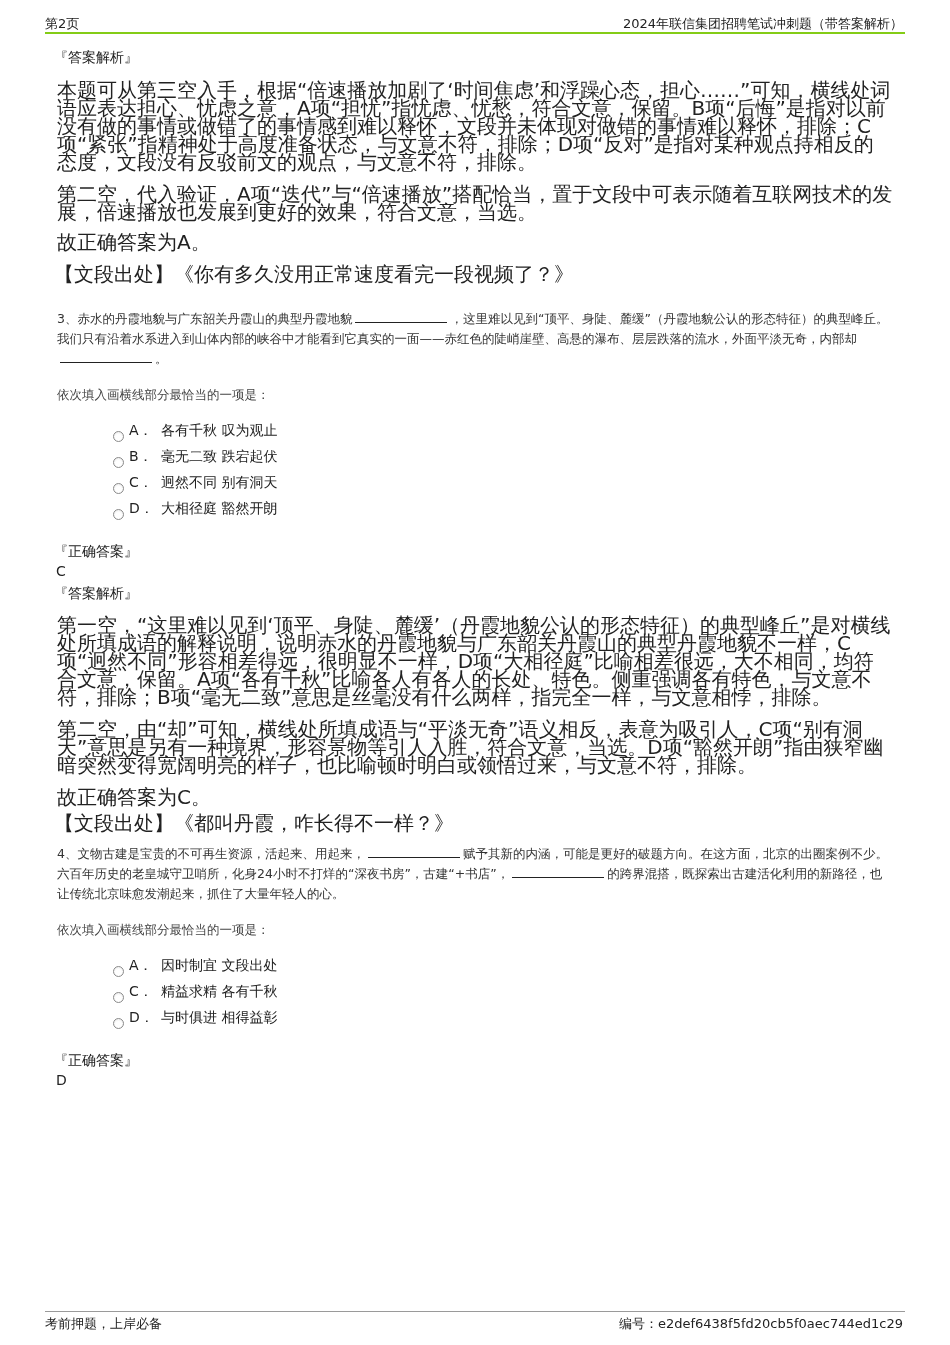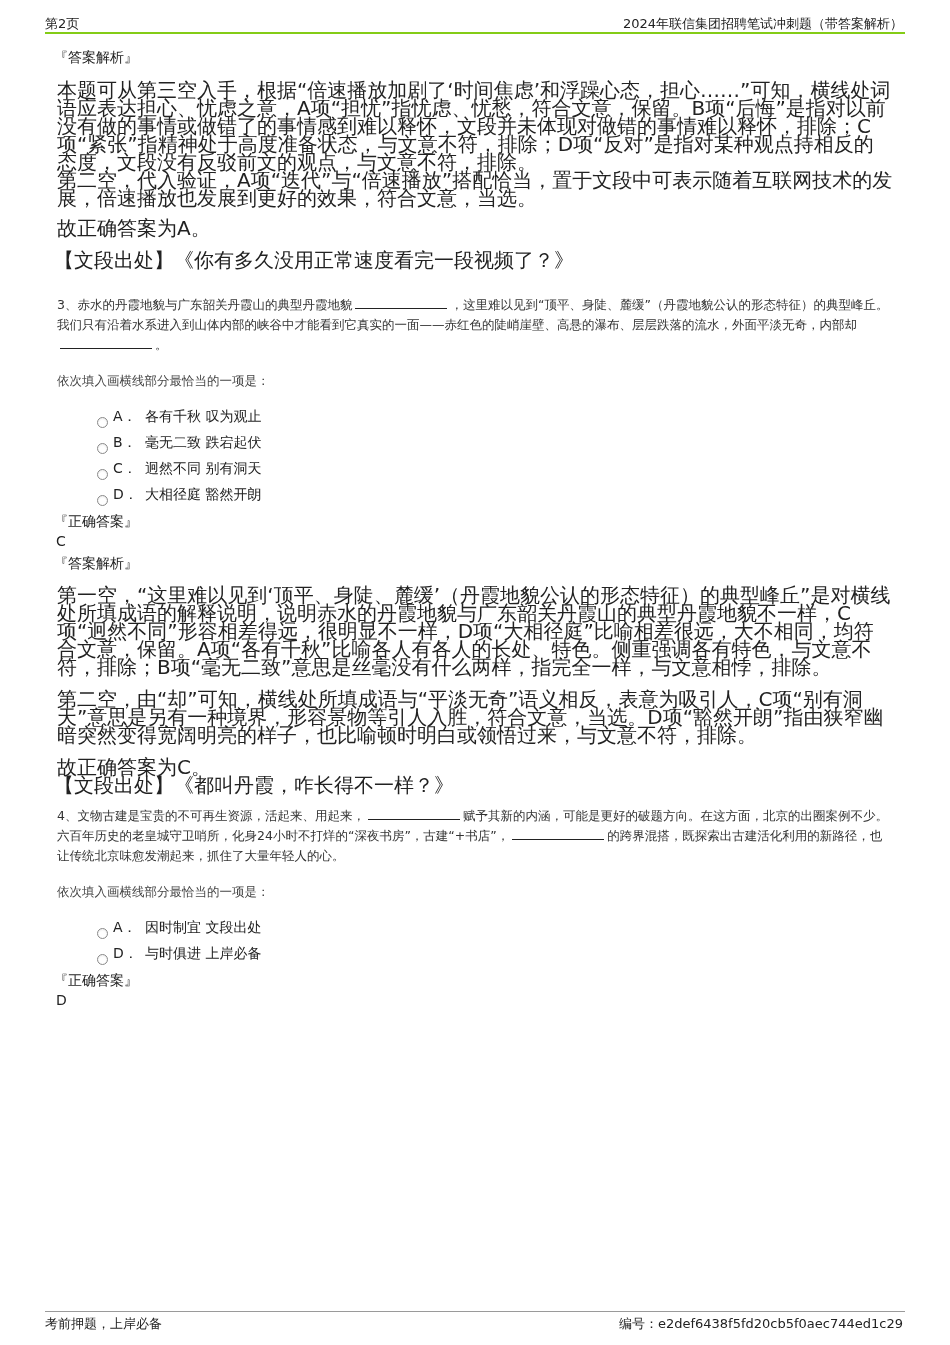--- a/index.html
+++ b/index.html
@@ -12,40 +12,40 @@
   .footer { position: absolute; left: 45px; right: 45px; top: 1311px; height: 22px;
             border-top: 1px solid #9a9a9a; font-size: 13px; color: #222; }
   .footer .left { position: absolute; left: 0; top: 3px; }
   .footer .right { position: absolute; right: 2px; top: 3px; }
   .content { position: absolute; left: 57px; top: 46px; width: 836px; }
   .bracket { font-size: 14px; margin: 0; line-height: 22px; margin-left: -3px; }
   .para { font-size: 20px; line-height: 18px; margin: 0; }
   .q { font-size: 12.5px; line-height: 20px; margin: 0; color: #333; }
   .blank { display: inline-block; width: 92px; border-bottom: 1px solid #222; height: 12px; vertical-align: baseline; margin: 0 3px; }
   .instr { font-size: 12.5px; color: #444; margin: 0; }
-  .options { margin: 0; padding: 0; list-style: none; }
+  .options { margin: 16px; padding: 0; list-style: none; }
   .opt { position: relative; height: 26px; font-size: 14px; padding-left: 56px; }
   .radio { position: absolute; left: 40px; top: 9px; width: 9px; height: 9px; border-radius: 50%;
            border: 1px solid #8a8a8a; background: radial-gradient(circle at 50% 60%, #fff 40%, #e6e6e6 100%); }
   .opt .letter { display: inline-block; width: 32px; }
   .ans { font-size: 14px; margin: 0; line-height: 18px; margin-left: -1px; }
 </style>
 </head>
 <body>
 
 <div class="header">
   <span class="left">第2页</span>
   <span class="right">2024年联信集团招聘笔试冲刺题（带答案解析）</span>
 </div>
 
 <div class="content">
 
   <p class="bracket" style="margin-top:0">『答案解析』</p>
   <p class="para" style="margin-top:13px">本题可从第三空入手，根据“倍速播放加剧了‘时间焦虑’和浮躁心态，担心……”可知，横线处词语应表达担心、忧虑之意，A项“担忧”指忧虑、忧愁，符合文意，保留。B项“后悔”是指对以前没有做的事情或做错了的事情感到难以释怀，文段并未体现对做错的事情难以释怀，排除；C项“紧张”指精神处于高度准备状态，与文意不符，排除；D项“反对”是指对某种观点持相反的态度，文段没有反驳前文的观点，与文意不符，排除。</p>
-  <p class="para" style="">第二空，代入验证，A项“迭代”与“倍速播放”搭配恰当，置于文段中可表示随着互联网技术的发展，倍速播放也发展到更好的效果，符合文意，当选。</p>
+  <p class="para" style="margin-top:14px">第二空，代入验证，A项“迭代”与“倍速播放”搭配恰当，置于文段中可表示随着互联网技术的发展，倍速播放也发展到更好的效果，符合文意，当选。</p>
   <p class="para" style="margin-top:12px">故正确答案为A。</p>
   <p class="para" style="margin-top:14px; margin-left:-3px">
     <span>【文段出处】</span><span>《你有多久没用正常速度看完一段视频了？》</span>
   </p>
 
   <p class="q" style="margin-top:26px">
     <span>3、</span><span>赤水的丹霞地貌与广东韶关丹霞山的典型丹霞地貌</span><span class="blank"></span><span>，这里难以见到“顶平、身陡、麓缓”（丹霞地貌公认的形态特征）的典型峰丘。我们只有沿着水系进入到山体内部的峡谷中才能看到它真实的一面——赤红色的陡峭崖壁、高悬的瀑布、层层跌落的流水，外面平淡无奇，内部却</span><span class="blank"></span><span>。</span>
   </p>
   <p class="instr" style="margin-top:18px">依次填入画横线部分最恰当的一项是：</p>
   <ul class="options" style="margin-top:18px">
@@ -53,31 +53,32 @@
     <li class="opt"><span class="radio"></span><span class="letter">B．</span><span>毫无二致 跌宕起伏</span></li>
     <li class="opt"><span class="radio"></span><span class="letter">C．</span><span>迥然不同 别有洞天</span></li>
     <li class="opt"><span class="radio"></span><span class="letter">D．</span><span>大相径庭 豁然开朗</span></li>
   </ul>
   <p class="bracket" style="margin-top:-2px">『正确答案』</p>
   <p class="ans">C</p>
   <p class="bracket" style="margin-top:2px">『答案解析』</p>
   <p class="para" style="margin-top:12px">第一空，“这里难以见到‘顶平、身陡、麓缓’（丹霞地貌公认的形态特征）的典型峰丘”是对横线处所填成语的解释说明，说明赤水的丹霞地貌与广东韶关丹霞山的典型丹霞地貌不一样，C项“迥然不同”形容相差得远，很明显不一样，D项“大相径庭”比喻相差很远，大不相同，均符合文意，保留。A项“各有千秋”比喻各人有各人的长处、特色。侧重强调各有特色，与文意不符，排除；B项“毫无二致”意思是丝毫没有什么两样，指完全一样，与文意相悖，排除。</p>
   <p class="para" style="margin-top:14px">第二空，由“却”可知，横线处所填成语与“平淡无奇”语义相反，表意为吸引人，C项“别有洞天”意思是另有一种境界，形容景物等引人入胜，符合文意，当选。D项“豁然开朗”指由狭窄幽暗突然变得宽阔明亮的样子，也比喻顿时明白或领悟过来，与文意不符，排除。</p>
   <p class="para" style="margin-top:14px">故正确答案为C。</p>
-  <p class="para" style="margin-top:0; margin-left:-3px">
+  <p class="para" style="margin-top:8px; margin-left:-3px">
     <span>【文段出处】</span><span>《都叫丹霞，咋长得不一样？》</span>
   </p>
 
   <p class="q" style="margin-top:12px">
     <span>4、</span><span>文物古建是宝贵的不可再生资源，活起来、用起来，</span><span class="blank"></span><span>赋予其新的内涵，可能是更好的破题方向。在这方面，北京的出圈案例不少。六百年历史的老皇城守卫哨所，化身24小时不打烊的“深夜书房”，古建“+书店”，</span><span class="blank"></span><span>的跨界混搭，既探索出古建活化利用的新路径，也让传统北京味愈发潮起来，抓住了大量年轻人的心。</span>
   </p>
   <p class="instr" style="margin-top:18px">依次填入画横线部分最恰当的一项是：</p>
   <ul class="options" style="margin-top:18px">
     <li class="opt"><span class="radio"></span><span class="letter">A．</span><span>因时制宜 文段出处</span></li>
-    <li class="opt"><span class="radio"></span><span class="letter">D．</span><span>与时俱进 上岸必备</span></li>
+    <li class="opt"><span class="radio"></span><span class="letter">C．</span><span>精益求精 各有千秋</span></li>
+    <li class="opt"><span class="radio"></span><span class="letter">D．</span><span>与时俱进 相得益彰</span></li>
   </ul>
   <p class="bracket" style="margin-top:-2px">『正确答案』</p>
   <p class="ans">D</p>
 </div>
 
 <div class="footer">
   <span class="left">考前押题，上岸必备</span>
   <span class="right"><span>编号：</span><span>e2def6438f5fd20cb5f0aec744ed1c29</span></span>
 </div>
 

